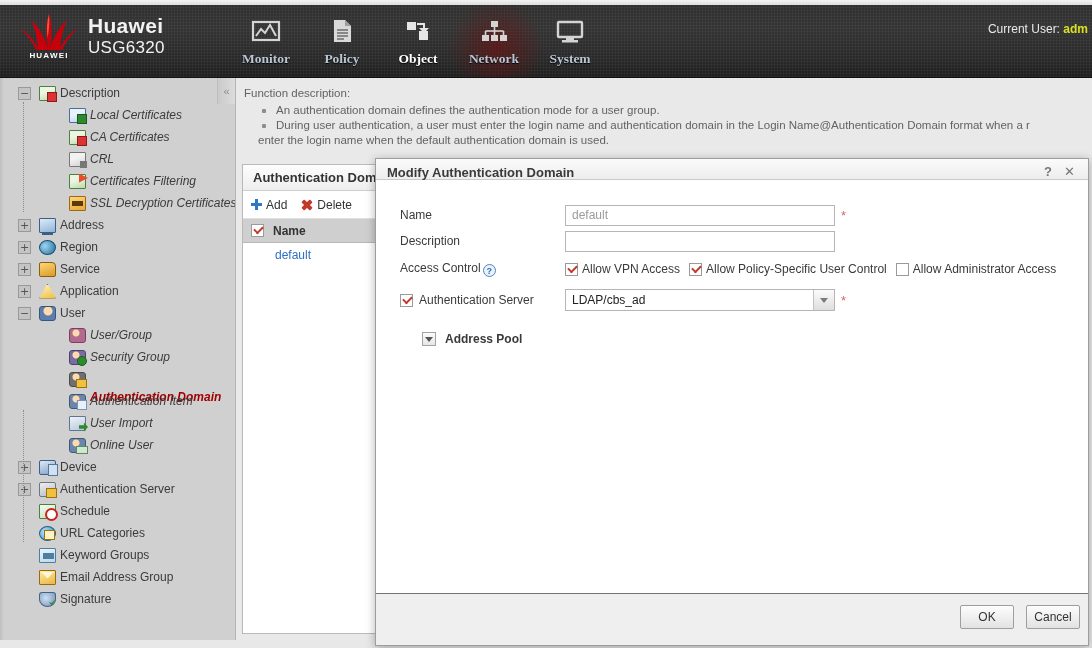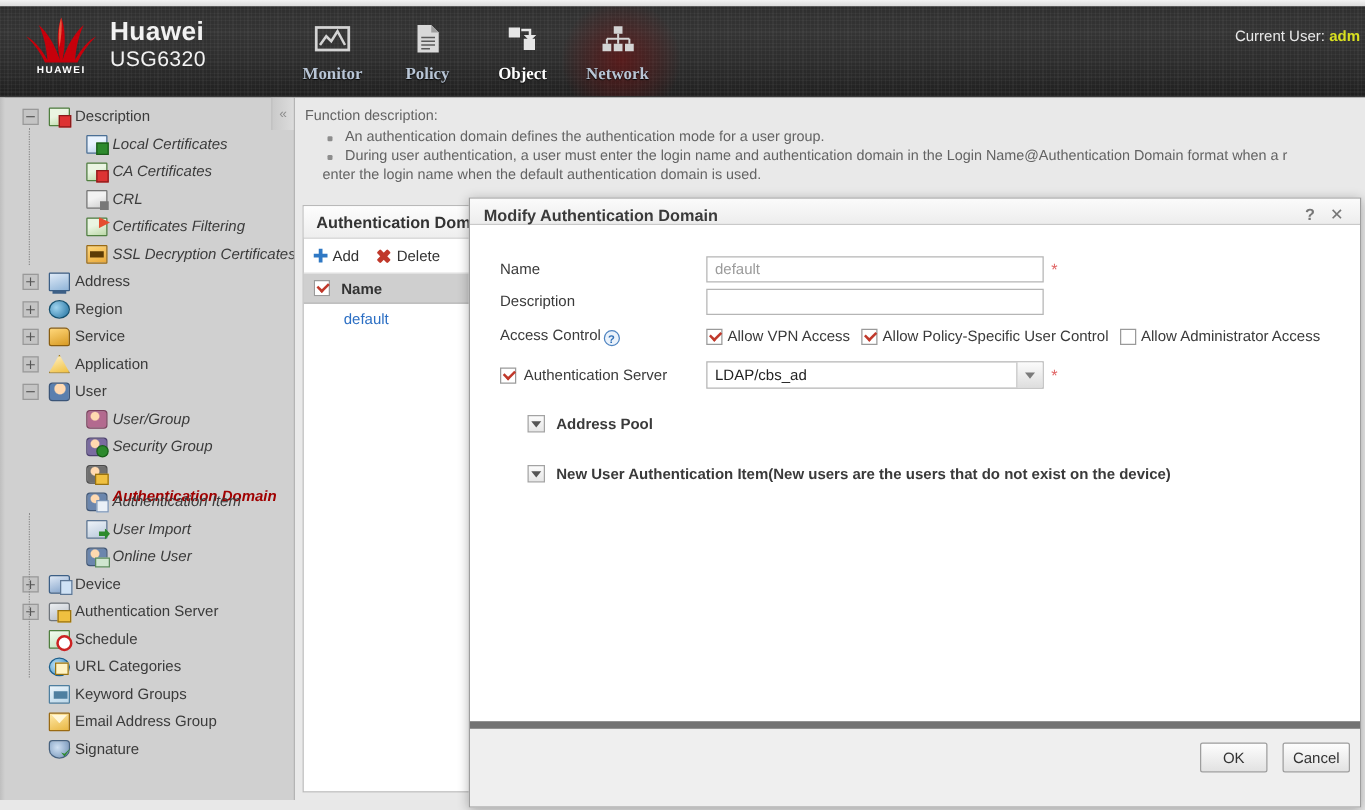--- a/index.html
+++ b/index.html
@@ -197,22 +197,22 @@
   .dlg-hd {
     height:21px; position:relative;
     background:linear-gradient(180deg,#fbfbfb,#ededed);
     border-bottom:1px solid #c9c9c9;
   }
   .dlg-title { position:absolute; left:11px; top:6px; font-size:13px; font-weight:bold; color:#3a3a3a; }
   .dlg-help { position:absolute; right:36px; top:5px; font-size:13px; font-weight:bold; color:#777; cursor:pointer; }
   .dlg-close { position:absolute; right:13px; top:5px; font-size:13px; color:#777; cursor:pointer; }
   .dlg-body { position:absolute; left:0; top:29px; right:0; bottom:52px; background:#fff; padding:14px 18px 0 24px; }
   .dlg-ft {
-    position:absolute; left:0; right:0; bottom:0; height:68px;
-    background:#efefef; border-top:6px solid #737373;
+    position:absolute; left:0; right:0; bottom:0; height:52px;
+    background:#efefef; border-top:1px solid #737373;
   }
   .btn {
     position:absolute; top:11px; width:54px; height:24px;
     background:linear-gradient(180deg,#fdfdfd,#e2e2e2);
     border:1px solid #9e9e9e; border-radius:2px;
     font-size:12px; color:#333; cursor:pointer;
     font-family:"Liberation Sans", sans-serif;
   }
   .btn-ok { right:74px; }
   .btn-cancel { right:8px; }
@@ -340,20 +340,30 @@
                 <line x1="6.5" y1="13" x2="24.5" y2="13"></line>
                 <line x1="6.5" y1="13" x2="6.5" y2="17"></line>
                 <line x1="15.5" y1="13" x2="15.5" y2="17"></line>
                 <line x1="24.5" y1="13" x2="24.5" y2="17"></line>
               </g>
             </svg>
         </div>
         <div class="nav-label">Network</div>
       </div>
 
+      <div class="nav-item">
+        <div class="nav-ico">
+          <svg class="sv" width="30" height="26" viewBox="0 0 30 26">
+              <rect x="3" y="4" width="24" height="15" rx="1" fill="none" stroke="#d4d4d4" stroke-width="2.4"></rect>
+              <rect x="11" y="19" width="8" height="3" fill="#d4d4d4"></rect>
+              <rect x="7" y="22" width="16" height="2.5" fill="#d4d4d4"></rect>
+            </svg>
+        </div>
+        <div class="nav-label">System</div>
+      </div>
 
     </div>
 
     <div class="curuser">
       <span>Current User:</span>
       <span class="uname">adm</span>
     </div>
   </div>
 
   <div class="sidebar">
@@ -572,26 +582,20 @@
         <span class="req">*</span>
       </div>
 
       <div class="section" style="margin-top:16px; padding-left:22px;">
         <span class="sec-toggle">
             <i></i>
           </span>
         <span class="sec-label">Address Pool</span>
       </div>
 
-      <div class="section" style="margin-top:26px; padding-left:22px;">
-        <span class="sec-toggle">
-            <i></i>
-          </span>
-        <span class="sec-label">New User Authentication Item(New users are the users that do not exist on the device)</span>
-      </div>
 
     </div>
 
     <div class="dlg-ft">
       <button class="btn btn-ok">OK</button>
       <button class="btn btn-cancel">Cancel</button>
     </div>
   </div>
 
 </div>

